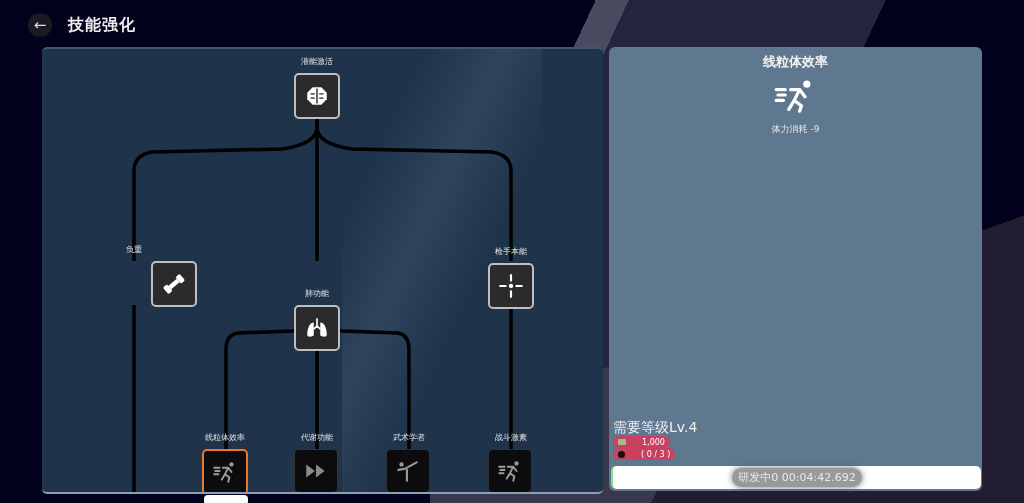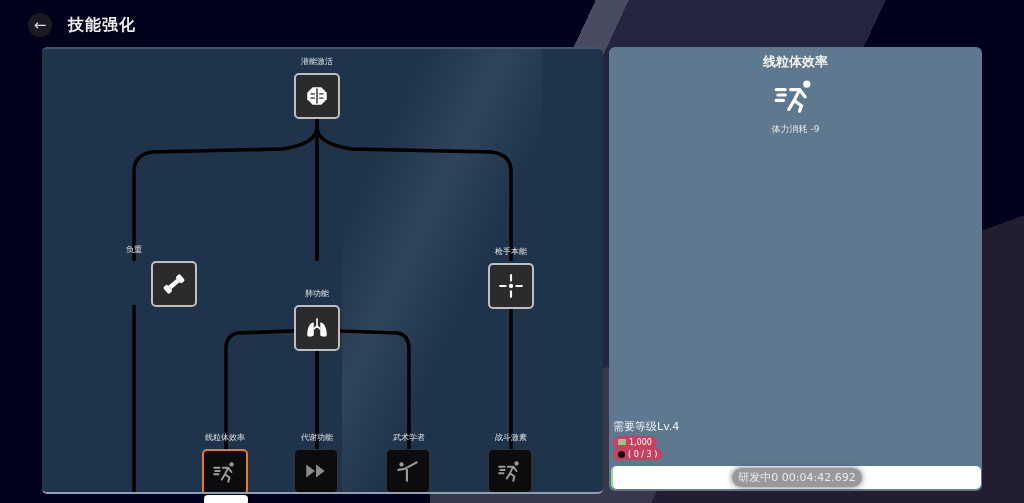--- a/index.html
+++ b/index.html
@@ -46,24 +46,24 @@
   .node-box.selected { background:#0c0c0e; border:2px solid #e8782c; }
   .node-box svg { width:26px; height:26px; }
 
   .detail-panel {
     position:absolute; left:609px; top:47px; width:373px; height:444px;
     background:#5e788f; border-radius:6px;
   }
   .detail-title { position:absolute; top:6px; width:100%; text-align:center; font-size:13px; font-weight:bold; color:#f2f2f2; }
   .detail-icon { position:absolute; left:165px; top:30px; width:44px; height:36px; }
   .detail-effect { position:absolute; top:76px; width:100%; text-align:center; font-size:9px; color:#eaeaea; }
-  .req-level { position:absolute; left:4px; top:372px; font-size:11px; color:#f0f0f0; }
+  .req-level { position:absolute; left:4px; top:372px; font-size:14px; color:#f0f0f0; }
   .pill {
     position:absolute; left:4px; height:12px; padding:0 5px; border-radius:6px;
-    background:#c9415f; font-size:8px; color:#fff; display:flex; align-items:center; gap:3px;
+    background:#c9415f; font-size:8px; color:#fff; display:flex; align-items:center; gap:16px;
   }
   .pill .ico { width:8px; height:6px; border-radius:1px; }
   .progress-bar {
     position:absolute; left:2px; top:419px; width:368px; height:23px;
     background:#fff; border-radius:5px; border-left:2px solid #8be08b;
     display:flex; align-items:center; justify-content:center; cursor:pointer;
   }
   .progress-text {
     font-size:11px; color:#e9e9e9;
     background:rgba(70,70,70,0.55); border-radius:10px; padding:2px 6px;

